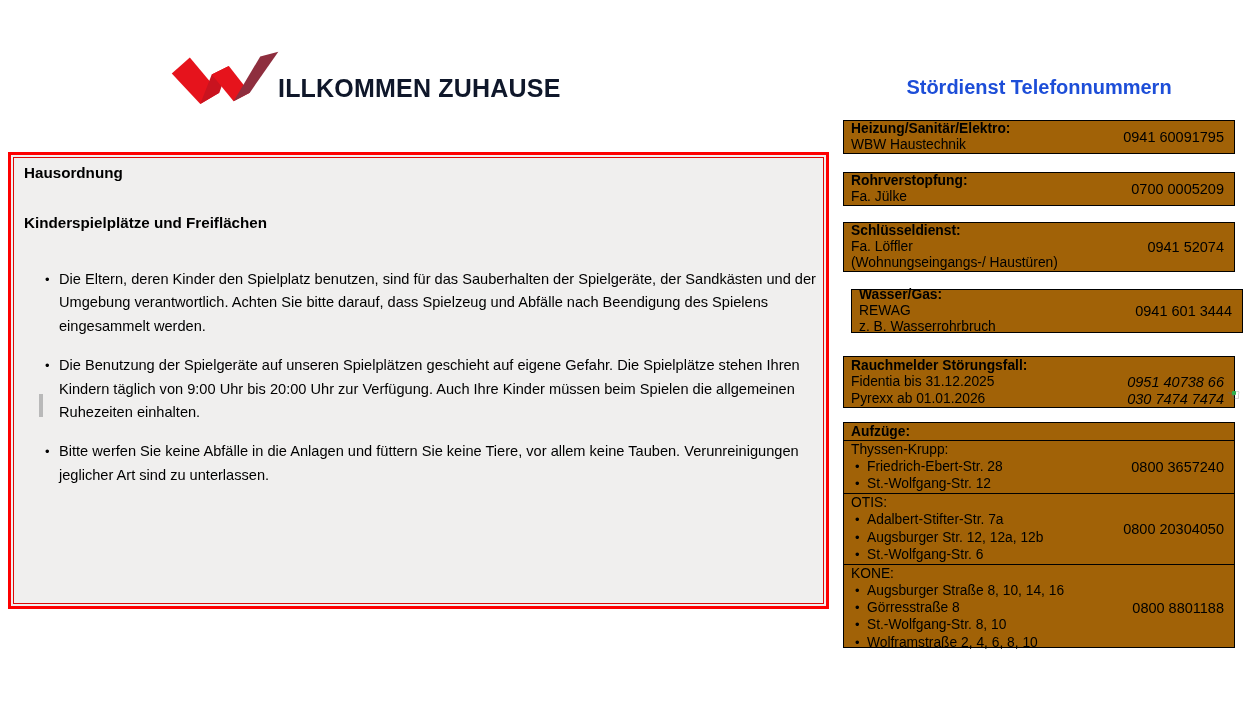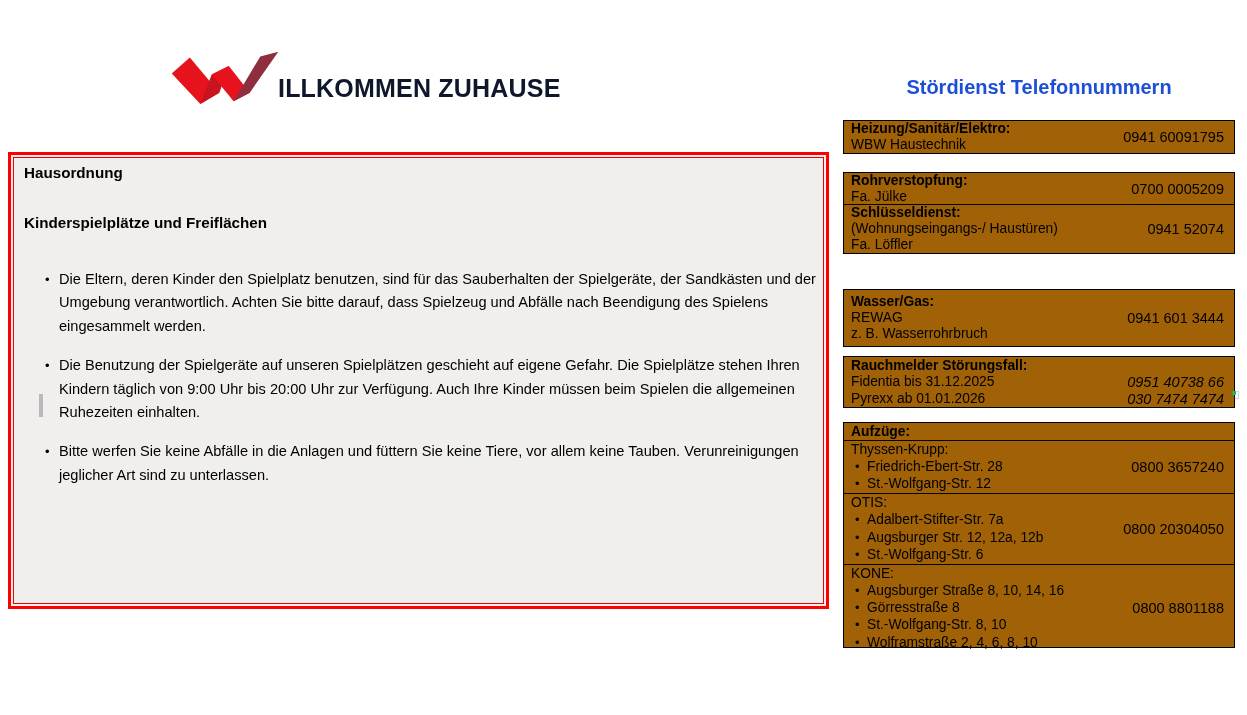--- a/index.html
+++ b/index.html
@@ -53,22 +53,22 @@
   .addr li::before { content:"•"; position:absolute; left:-12px; top:0; font-size:13px; }
   .esec-phone { font-size:14.5px; white-space:nowrap; padding-right:10px; }
 
   .hand { position:absolute; left:384px; top:386px; font-size:15px; color:#6d6d6d; }
   .hand i { position:absolute; left:5px; top:5px; width:4px; height:4px; background:#2fae4a;
             border-radius:1px; font-style:normal; }
 
   
   #b0 { top:120px; height:34px; }
   #b1 { top:172px; height:34px; }
-  #b2 { top:204px; height:50px; }
-  #b3 { top:289px; height:58px; }
+  #b2 { top:222px; height:50px; }
+  #b3 { top:289px; height:44px;margin-left:8px; }
   #b4 { top:356px; height:52px; }
   #b5 { top:422px; height:226px; }
 </style>
 </head>
 <body>
 
 <div class="page">
 
   <div class="logo">
     <svg viewBox="0 0 120 62" aria-hidden="true">
@@ -106,22 +106,22 @@
       <div class="pbox-left">
         <div class="pbox-label">Rohrverstopfung:</div>
         <div class="pbox-line">Fa. Jülke</div>
       </div>
       <div class="pbox-phone">0700 0005209</div>
     </div>
 
     <div class="pbox" id="b2">
       <div class="pbox-left">
         <div class="pbox-label">Schlüsseldienst:</div>
+        <div class="pbox-line">Fa. Löffler</div>
         <div class="pbox-line">(Wohnungseingangs-/ Haustüren)</div>
-        <div class="pbox-line">Fa. Löffler</div>
       </div>
       <div class="pbox-phone">0941 52074</div>
     </div>
 
     <div class="pbox" id="b3">
       <div class="pbox-left">
         <div class="pbox-label">Wasser/Gas:</div>
         <div class="pbox-line">REWAG</div>
         <div class="pbox-line">z. B. Wasserrohrbruch</div>
       </div>

